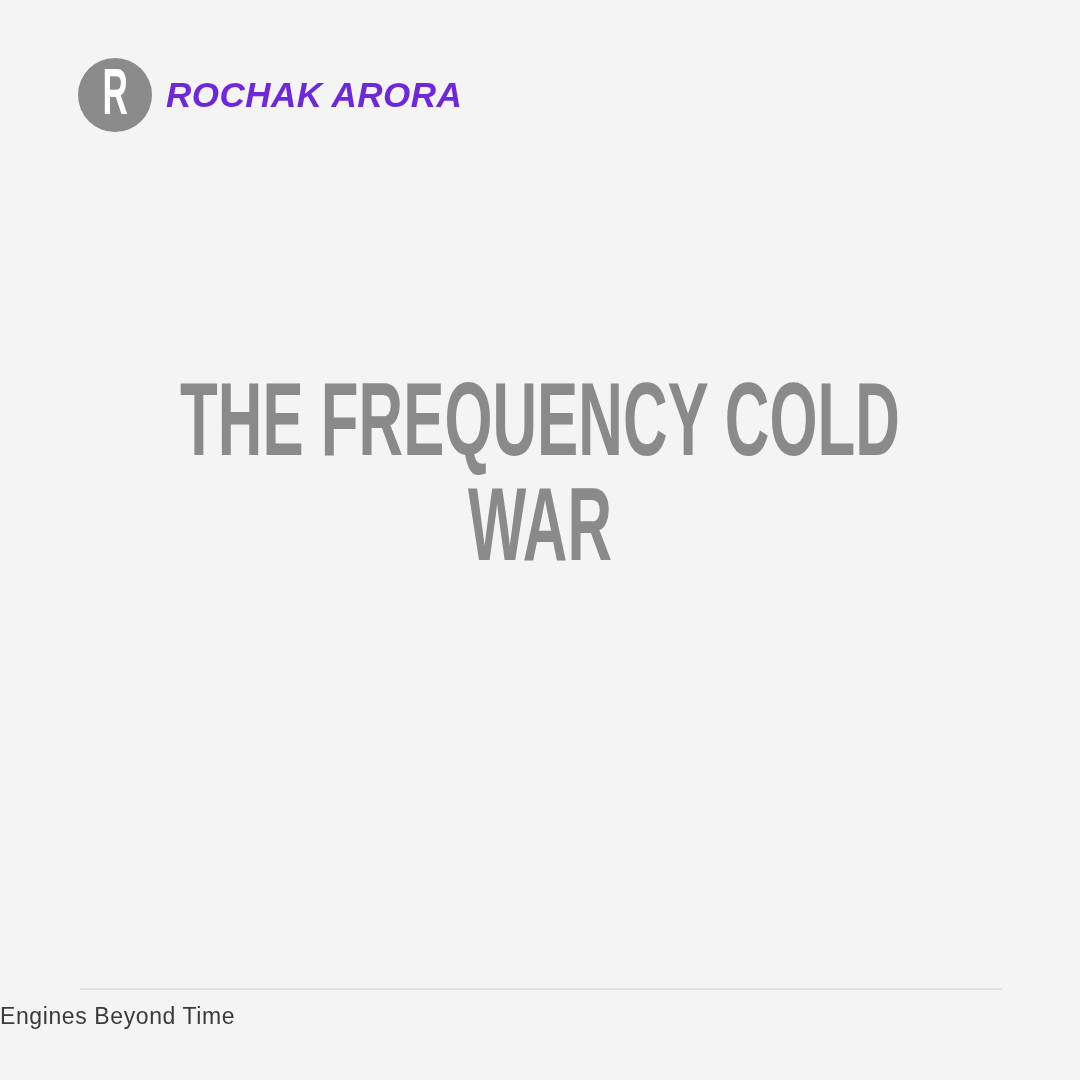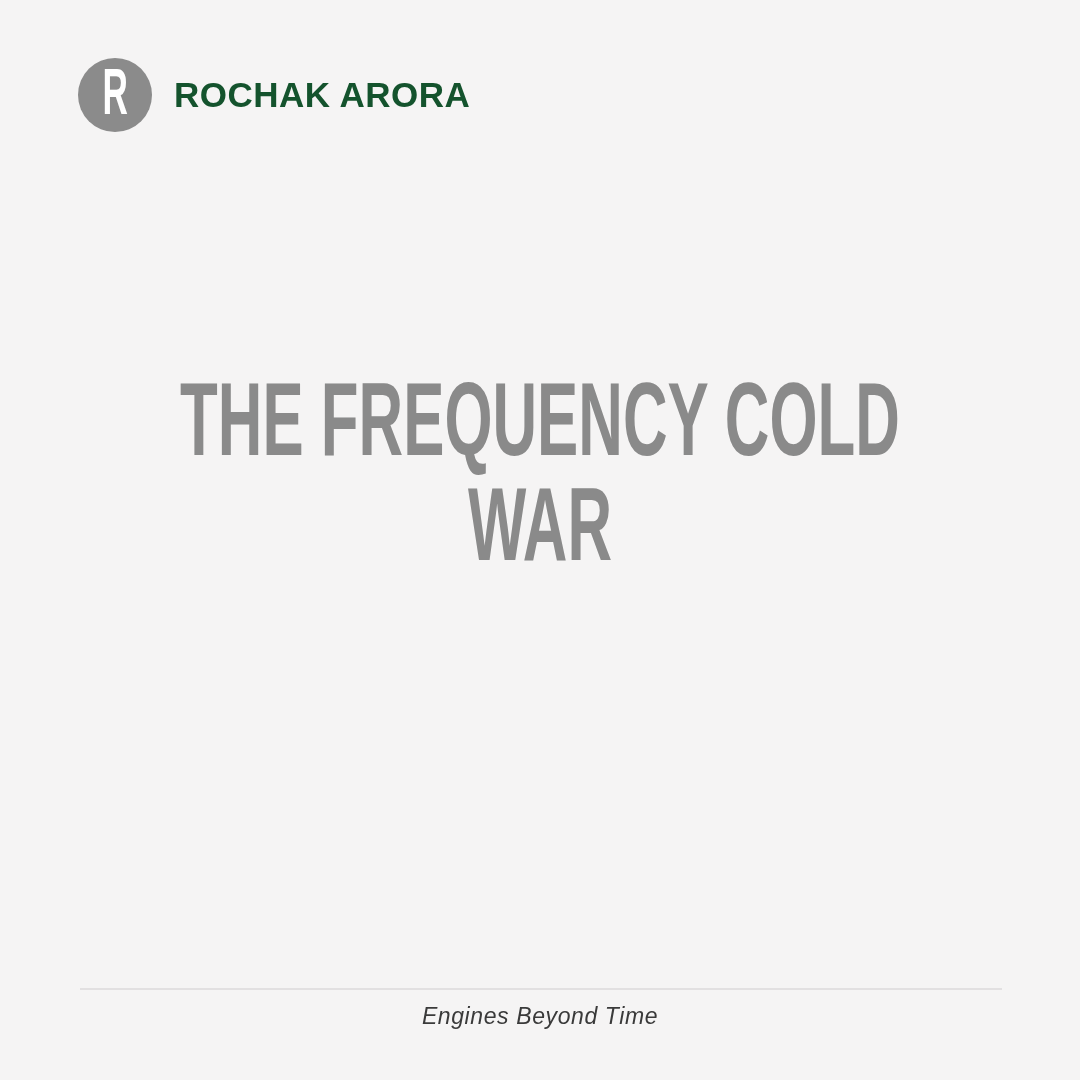--- a/index.html
+++ b/index.html
@@ -36,25 +36,26 @@
     color: #ffffff;
     font-size: 64px;
     font-weight: 700;
     line-height: 1;
     display: inline-block;
     transform: scaleX(0.55);
     transform-origin: 50% 50%;
     padding-bottom: 6px;
   }
   .brand-name {
-    margin-left: 22px;
+    margin-left: 14px;
     font-size: 35px;
     font-weight: 700;
     letter-spacing: 0.5px;
-    color: #14532d;
+    color: #6d28d9;
+    font-style: italic;
   }
 
   
   .title-block {
     position: absolute;
     top: 367px;
     left: -85px;
     width: 1250px;
     text-align: center;
     transform: scaleX(0.6);
@@ -91,26 +92,24 @@
     left: 80px;
     width: 922px;
     height: 2px;
     background: #e2e0e1;
   }
   .footer-caption {
     position: absolute;
     top: 1003px;
     left: 0;
     width: 1080px;
-    text-align: center;
     font-size: 23px;
     font-weight: 400;
     letter-spacing: 0.6px;
     color: #3a3a3a;
-    font-style: italic;
   }
 </style>
 </head>
 <body>
 
 <div class="canvas">
 
   <div class="header">
     <div class="logo-circle">
       <span class="logo-letter">R</span>

